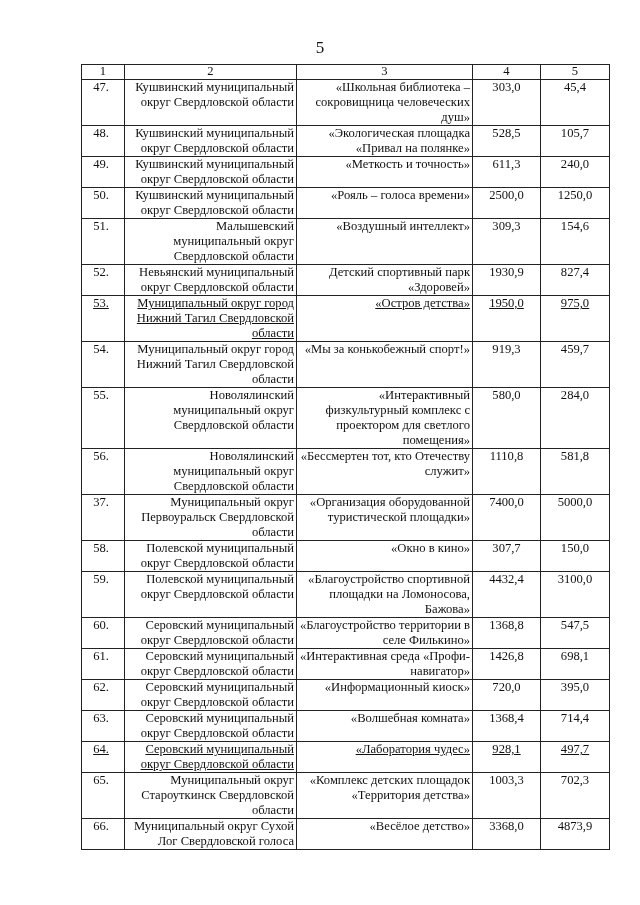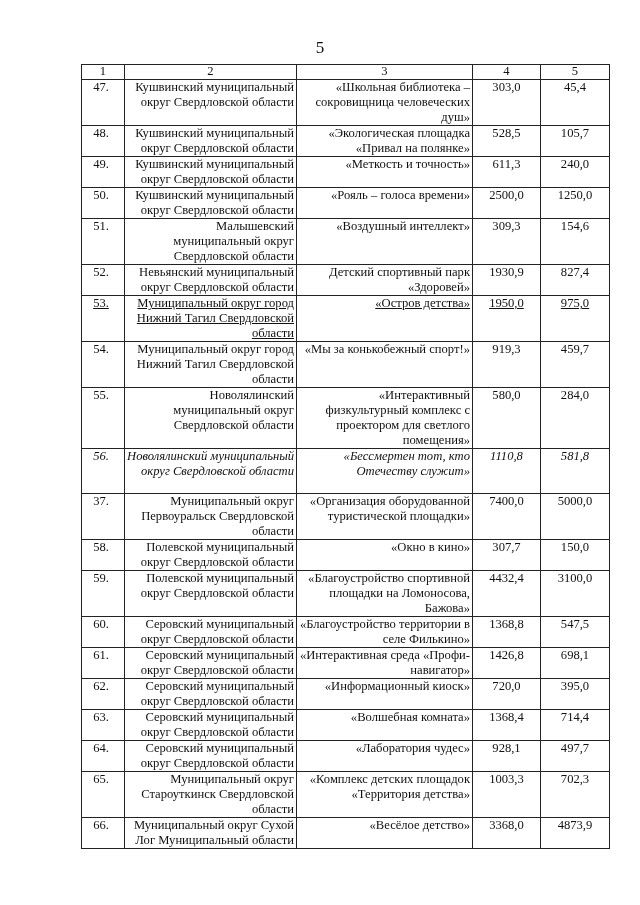--- a/index.html
+++ b/index.html
@@ -96,21 +96,21 @@
         <td class="val">919,3</td>
         <td class="val">459,7</td>
       </tr>
       <tr style="height: 60px;">
         <td class="num">55.</td>
         <td class="txt">Новолялинский муниципальный округ Свердловской области</td>
         <td class="txt">«Интерактивный физкультурный комплекс с проектором для светлого помещения»</td>
         <td class="val">580,0</td>
         <td class="val">284,0</td>
       </tr>
-      <tr style="height: 45px; font-style: italic;">
+      <tr style="height: 45px;">
         <td class="num">56.</td>
         <td class="txt">Новолялинский муниципальный округ Свердловской области</td>
         <td class="txt">«Бессмертен тот, кто Отечеству служит»</td>
         <td class="val">1110,8</td>
         <td class="val">581,8</td>
       </tr>
       <tr style="height: 45px;">
         <td class="num">37.</td>
         <td class="txt">Муниципальный округ Первоуральск Свердловской области</td>
         <td class="txt">«Организация оборудованной туристической площадки»</td>
@@ -152,35 +152,35 @@
         <td class="val">720,0</td>
         <td class="val">395,0</td>
       </tr>
       <tr style="height: 30px;">
         <td class="num">63.</td>
         <td class="txt">Серовский муниципальный округ Свердловской области</td>
         <td class="txt">«Волшебная комната»</td>
         <td class="val">1368,4</td>
         <td class="val">714,4</td>
       </tr>
-      <tr style="height: 30px;">
+      <tr style="height: 30px; text-decoration: underline;">
         <td class="num">64.</td>
         <td class="txt">Серовский муниципальный округ Свердловской области</td>
         <td class="txt">«Лаборатория чудес»</td>
         <td class="val">928,1</td>
         <td class="val">497,7</td>
       </tr>
       <tr style="height: 45px;">
         <td class="num">65.</td>
         <td class="txt">Муниципальный округ Староуткинск Свердловской области</td>
         <td class="txt">«Комплекс детских площадок «Территория детства»</td>
         <td class="val">1003,3</td>
         <td class="val">702,3</td>
       </tr>
       <tr style="height: 30px;">
         <td class="num">66.</td>
-        <td class="txt">Муниципальный округ Сухой Лог Муниципальный области</td>
+        <td class="txt">Муниципальный округ Сухой Лог Свердловской голоса</td>
         <td class="txt">«Весёлое детство»</td>
         <td class="val">3368,0</td>
         <td class="val">4873,9</td>
       </tr>
     </tbody>
 </table>
 
 </body></html>

